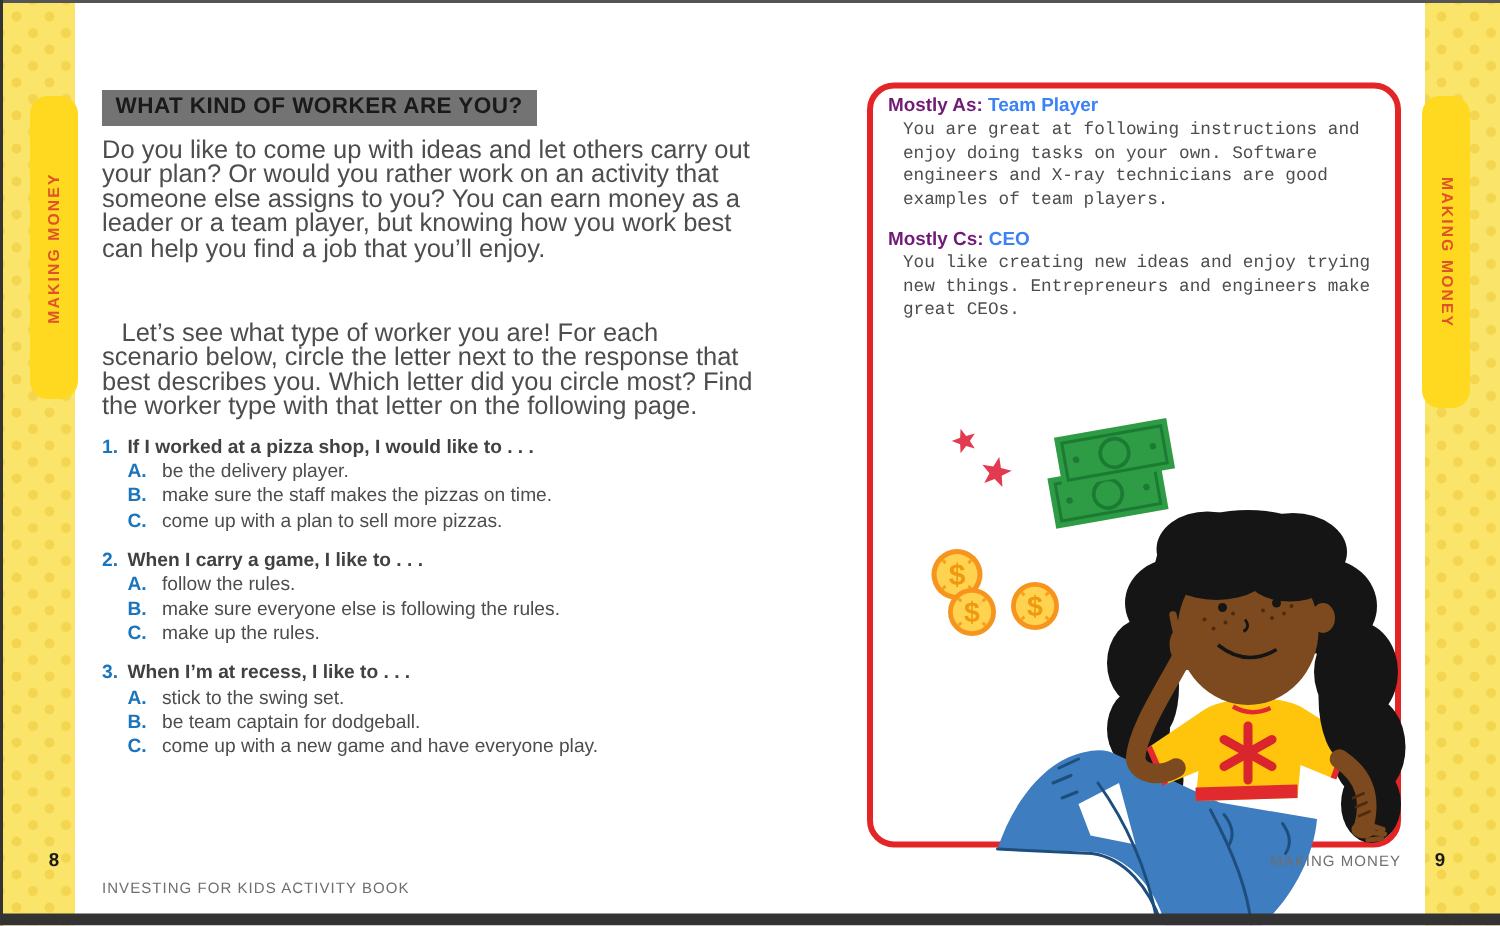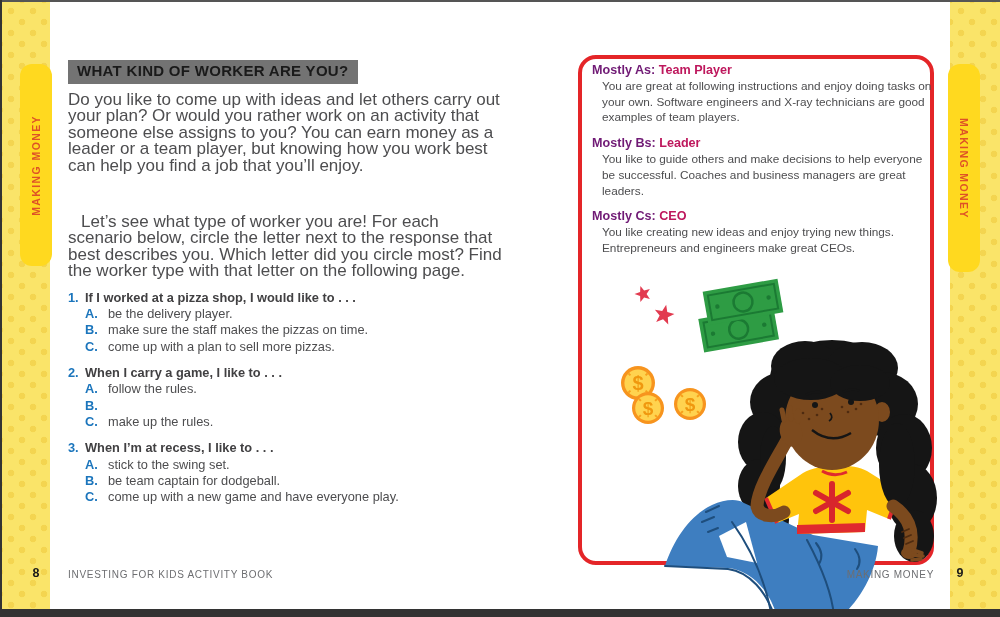--- a/index.html
+++ b/index.html
@@ -55,37 +55,37 @@
 
   
   .result-box{
     position:absolute;left:578px;top:55px;width:356px;height:510px;
     box-sizing:border-box;border:4px solid #E42528;border-radius:18px;z-index:2;background:transparent;
   }
   .results{position:absolute;left:592px;top:62px;width:340px;z-index:2;}
   .result{margin-bottom:9px;}
   .result-head{font-size:12.6px;line-height:16px;font-weight:bold;}
   .result-label{color:#701a75;}
-  .result-title{color:#be185d;margin-top:48px;}
-  .result-body{margin:1px 0 0 10px;font-size:11.8px;line-height:15.7px;color:#4D4D4F;}
+  .result-title{color:#3b82f6;margin-top:48px;}
+  .result-body{margin:1px 0 0 10px;font-size:11.8px;line-height:15.7px;color:#4D4D4F;font-family:Liberation Mono, monospace;}
 
   
   .illus{position:absolute;left:560px;top:260px;width:440px;height:357px;z-index:3;pointer-events:none;}
 
   
   .footer-num{
     position:absolute;top:566px;width:32px;text-align:center;z-index:4;
     font-size:12.5px;font-weight:bold;color:#1A1A1A;
   }
   .footer-num-left{left:20px;}
   .footer-num-right{left:944px;}
   .footer-text{
     position:absolute;top:569px;z-index:4;font-size:10px;letter-spacing:.7px;color:#6D6E71;
   }
-  .footer-text-left{left:68px;}
+  .footer-text-left{left:68px;margin-top:18px;}
   .footer-text-right{right:66px;text-align:right;}
 </style>
 </head>
 <body>
 
 <div class="edge-top"></div>
 <div class="edge-bottom"></div>
 <div class="edge-left"></div>
 
 <div class="band band-left"></div>
@@ -127,20 +127,21 @@
       <div class="q-head">
         <span class="q-num">2.</span>
         <span>When I carry a game, I like to . . .</span>
       </div>
       <div class="option">
         <span class="opt-letter">A.</span>
         <span>follow the rules.</span>
       </div>
       <div class="option">
         <span class="opt-letter">B.</span>
+        <span>make sure everyone else is following the rules.</span>
       </div>
       <div class="option">
         <span class="opt-letter">C.</span>
         <span>make up the rules.</span>
       </div>
     </div>
 
     <div class="question">
       <div class="q-head">
         <span class="q-num">3.</span>
@@ -165,27 +166,20 @@
 
 <div class="result-box"></div>
 
 <div class="results">
   <div class="result">
     <div class="result-head">
       <span class="result-label">Mostly As:</span>
       <span class="result-title">Team Player</span>
     </div>
     <p class="result-body">You are great at following instructions and enjoy doing tasks on your own. Software engineers and X-ray technicians are good examples of team players.</p>
-  </div>
-  <div class="result">
-    <div class="result-head">
-      <span class="result-label">Mostly Bs:</span>
-      <span class="result-title">Leader</span>
-    </div>
-    <p class="result-body">You like to guide others and make decisions to help everyone be successful. Coaches and business managers are great leaders.</p>
   </div>
   <div class="result">
     <div class="result-head">
       <span class="result-label">Mostly Cs:</span>
       <span class="result-title">CEO</span>
     </div>
     <p class="result-body">You like creating new ideas and enjoy trying new things. Entrepreneurs and engineers make great CEOs.</p>
   </div>
 </div>
 

